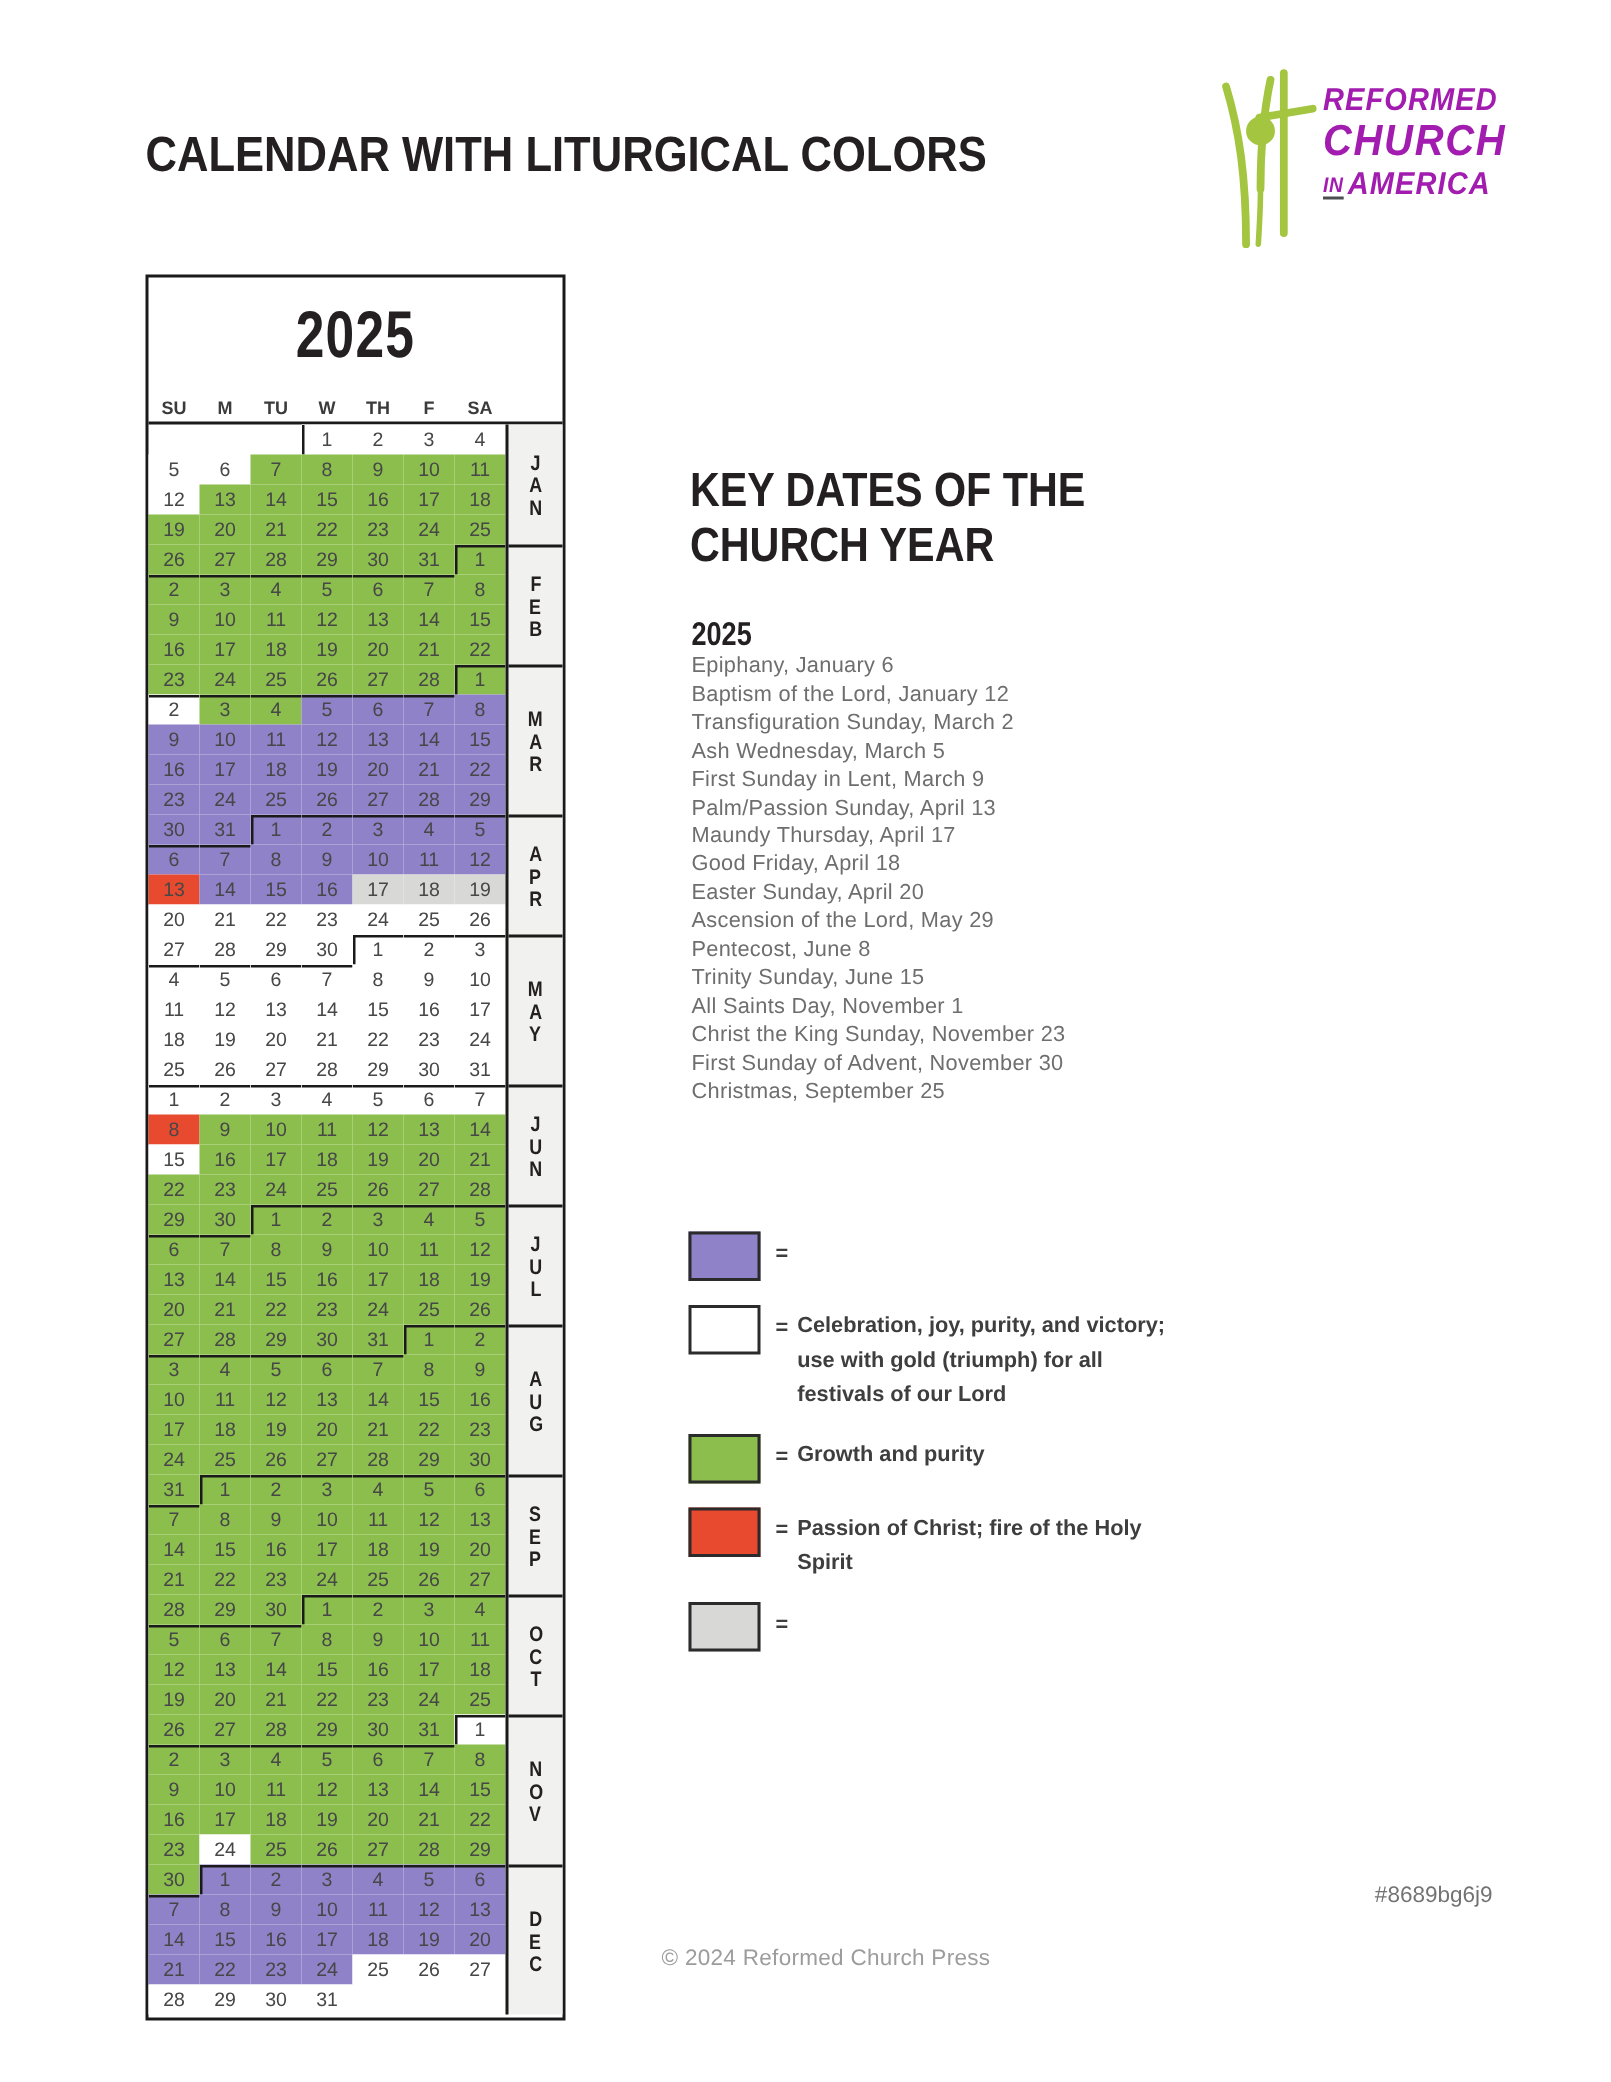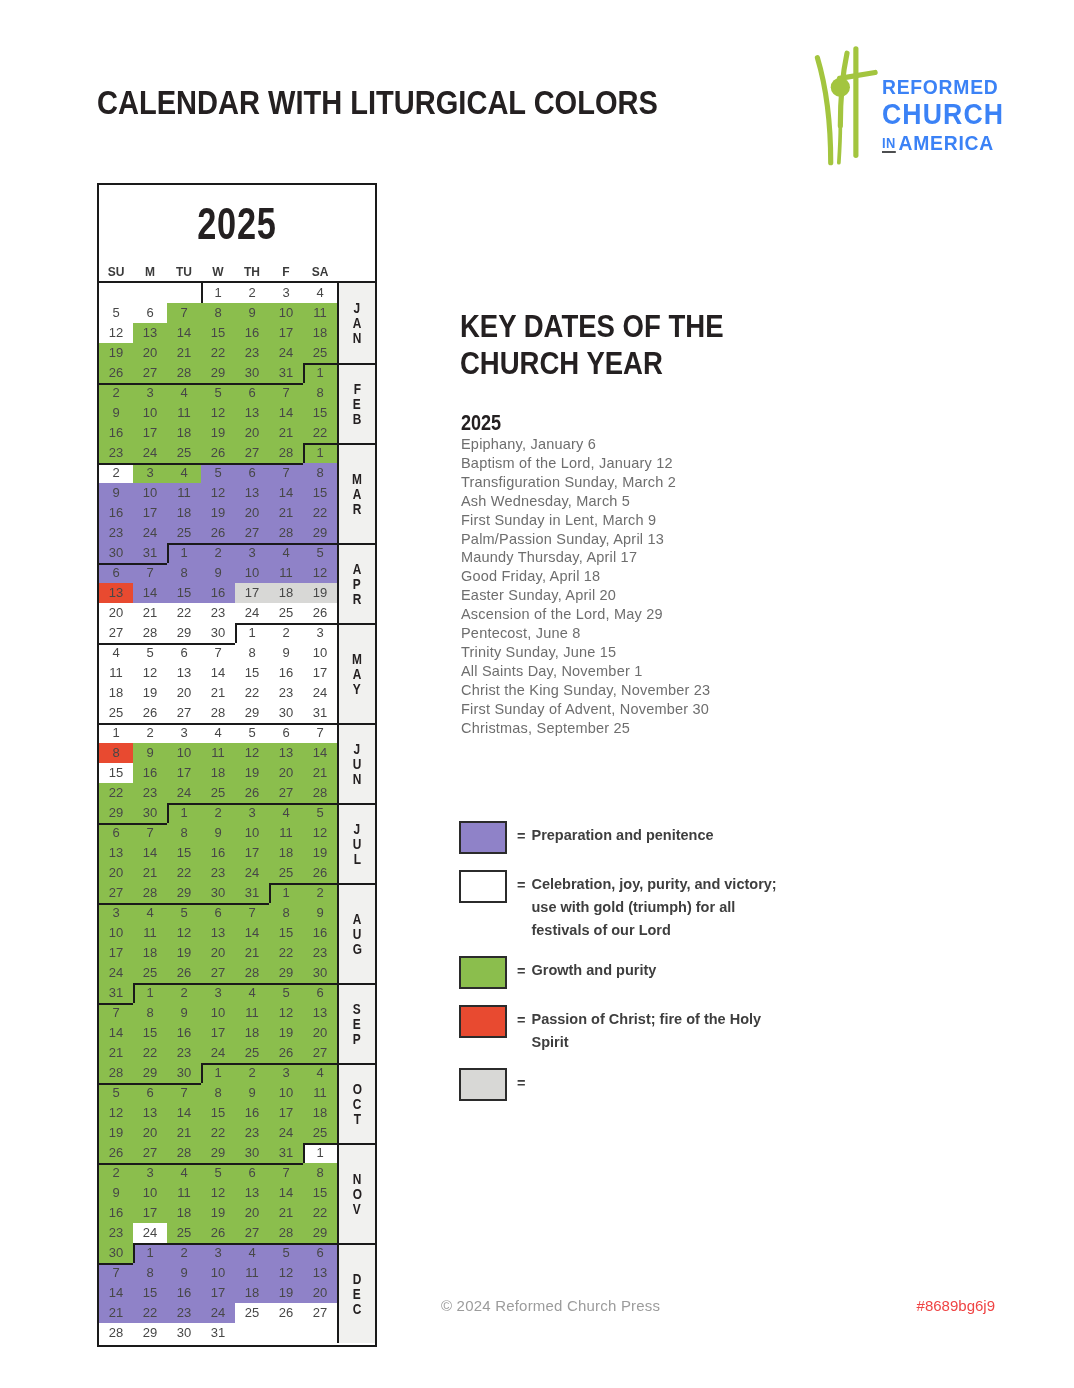--- a/index.html
+++ b/index.html
@@ -12,21 +12,21 @@
   
   .page-title {
     position:absolute; left:97px; top:84px;
     font-size:33px; font-weight:800; color:#242021; letter-spacing:0px;
     transform:scaleX(.88); transform-origin:left top; white-space:nowrap;
   }
 
   
   .logo { position:absolute; left:810px; top:44px; width:200px; height:130px; }
   .logo svg { position:absolute; left:0; top:0; }
-  .logo-text { position:absolute; left:72px; top:32px; color:#3b82f6; line-height:1; }
+  .logo-text { position:absolute; left:72px; top:12px; color:#a21caf; line-height:1;font-style:italic; }
   .logo-line1 { font-size:21px; font-weight:800; letter-spacing:.8px; transform:scaleX(.92); transform-origin:left top; }
   .logo-line2 { font-size:29px; font-weight:800; letter-spacing:1.2px; margin-top:3px; transform:scaleX(.92); transform-origin:left top; }
   .logo-line3 { margin-top:3px; display:flex; align-items:flex-end; transform:scaleX(.92); transform-origin:left top; }
   .logo-in { font-size:14px; font-weight:800; border-bottom:2px solid #4d4e50; padding-bottom:1px; margin-right:3px; letter-spacing:.5px; }
   .logo-america { font-size:21px; font-weight:800; letter-spacing:.8px; }
 
   
   .calbox {
     position:absolute; left:97px; top:183px; width:280px; height:1164px;
     border:2px solid #1a1a1a; background:#fff;
@@ -61,21 +61,21 @@
   
   .legend { position:absolute; left:459px; top:821px; width:330px; }
   .legend-item { display:flex; margin-bottom:16px; }
   .legend-swatch { width:48px; height:33px; border:2px solid #2b2b2b; flex:0 0 48px; }
   .legend-eq { font-size:14.5px; font-weight:700; color:#3e3e3e; margin-left:10px; line-height:18px; padding-top:6px; }
   .legend-label { font-size:14.5px; font-weight:700; color:#3e3e3e; margin-left:6px; line-height:23px; padding-top:3px; width:250px; }
   .legend-item.tall { margin-bottom:14px; }
 
   
   .footer-left { position:absolute; left:441px; top:1297px; font-size:15px; color:#9c9c9c; letter-spacing:.2px; }
-  .footer-right { position:absolute; right:79px; top:1297px; font-size:15px; color:#ef4444; }
+  .footer-right { position:absolute; right:79px; top:1255px; font-size:15px; color:#737373; }
 </style>
 </head>
 <body>
 
 <div class="page-title">CALENDAR WITH LITURGICAL COLORS</div>
 
 <div class="logo">
   <span>
     <svg width="74" height="128" viewBox="0 0 100 172">
       <g stroke="#a3c53f" fill="none" stroke-linecap="round">
@@ -578,21 +578,20 @@
     <div>All Saints Day, November 1</div>
     <div>Christ the King Sunday, November 23</div>
     <div>First Sunday of Advent, November 30</div>
     <div>Christmas, September 25</div>
   </div>
 
 <div class="legend">
     <div class="legend-item">
       <div class="legend-swatch" style="background: rgb(143, 130, 200);"></div>
       <div class="legend-eq">=</div>
-      <div class="legend-label">Preparation and penitence</div>
     </div>
     <div class="legend-item tall">
       <div class="legend-swatch" style="background: rgb(255, 255, 255);"></div>
       <div class="legend-eq">=</div>
       <div class="legend-label">Celebration, joy, purity, and victory; use with gold (triumph) for all festivals of our Lord</div>
     </div>
     <div class="legend-item">
       <div class="legend-swatch" style="background: rgb(139, 190, 77);"></div>
       <div class="legend-eq">=</div>
       <div class="legend-label">Growth and purity</div>

